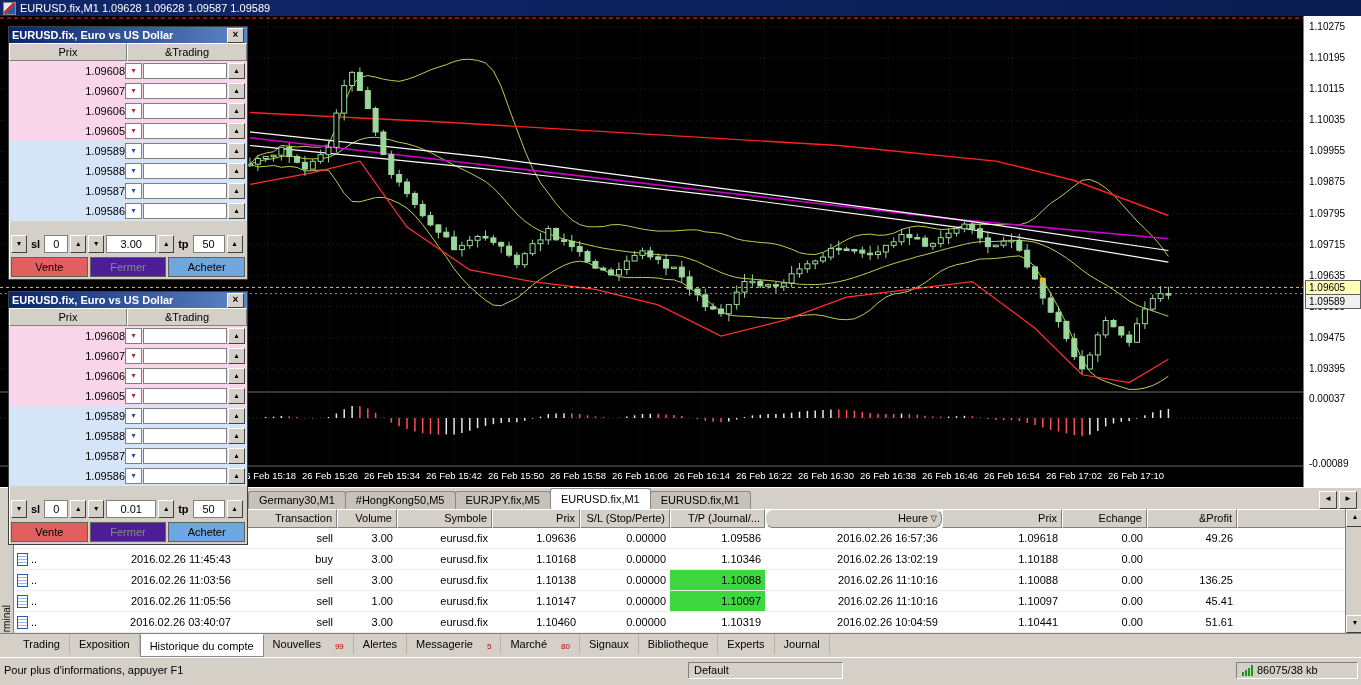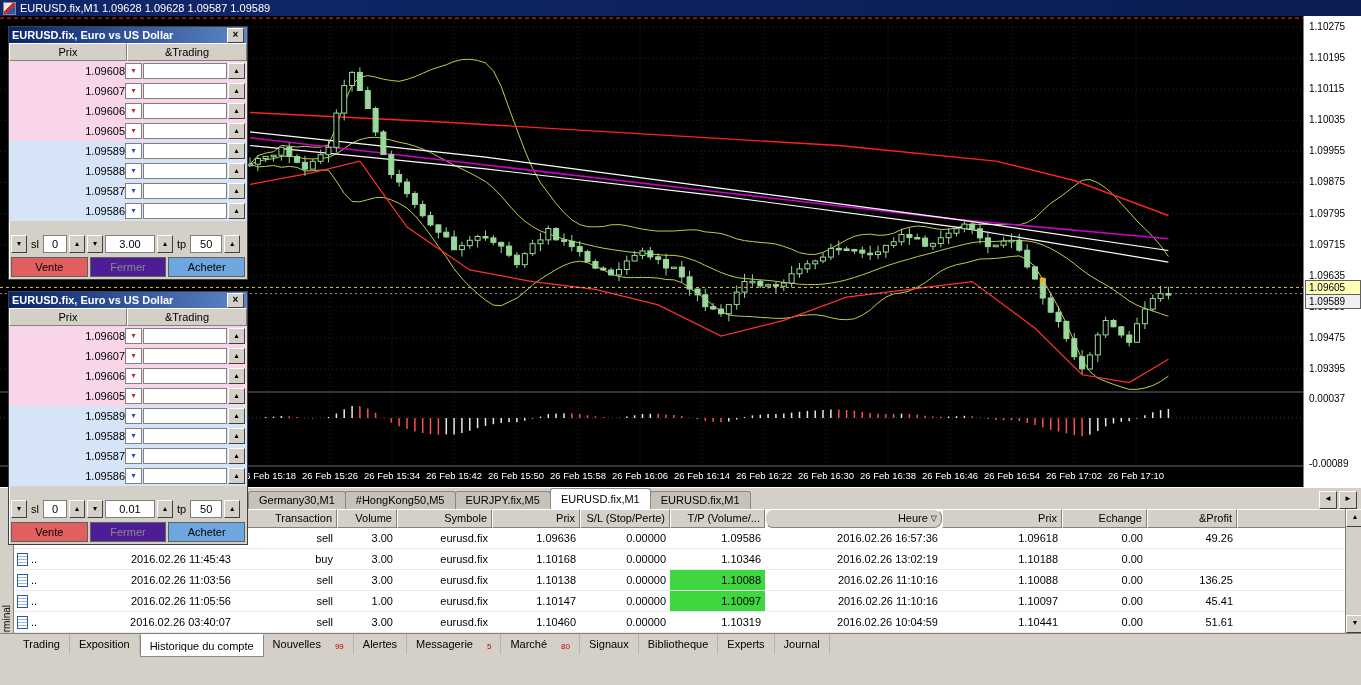--- a/index.html
+++ b/index.html
@@ -63,21 +63,21 @@
   .op-row.ask{background:#f8d5e8;} .op-row.bid{background:#d6e4f8;}
   .op-price{width:116px;text-align:right;}
   .op-combo{width:17px;height:16px;background:#fff;border:1px solid #808080;box-sizing:border-box;font-size:8px;text-align:center;line-height:14px;}
   .op-input{flex:1;height:16px;background:#fff;border:1px solid #808080;box-sizing:border-box;margin:0 1px;}
   .op-spin{width:17px;height:16px;background:#d4d0c8;border:1px solid;border-color:#fff #404040 #404040 #fff;box-sizing:border-box;font-size:8px;text-align:center;line-height:14px;}
   .op-spacer{height:12px;}
   .op-ctrls{display:flex;align-items:center;height:22px;padding:0 2px;gap:2px;}
   .sp-btn{width:16px;height:18px;background:#d4d0c8;border:1px solid;border-color:#fff #404040 #404040 #fff;box-sizing:border-box;font-size:8px;text-align:center;line-height:16px;}
   .val{background:#fff;border:1px solid #808080;height:16px;line-height:16px;padding:0 3px;text-align:center;box-sizing:content-box;}
   .val.sl{width:16px;} .val.vol{width:42px;} .val.tp{width:24px;}
-  .op-lab{margin:0 2px;}
+  .op-lab{margin:0 2px;font-weight:bold;}
   .op-btns{display:flex;gap:2px;padding:2px;}
   .op-btn{flex:1;height:20px;text-align:center;line-height:18px;border:1px solid #606060;box-sizing:border-box;}
   .btn-sell{background:#e25f5f;}
   .btn-close{background:#4c1d95;color:#8a8a8a;}
   .btn-buy{background:#6ea6e0;}
 </style>
 </head>
 <body>
 
 <div class="app">
@@ -556,21 +556,21 @@
         <div class="t-hcell" style="width: 95px; flex: 0 0 95px;">
           <span>Symbole</span>
         </div>
         <div class="t-hcell" style="width: 88px; flex: 0 0 88px;">
           <span>Prix</span>
         </div>
         <div class="t-hcell" style="width: 90px; flex: 0 0 90px;">
           <span>S/L (Stop/Perte)</span>
         </div>
         <div class="t-hcell" style="width: 95px; flex: 0 0 95px;">
-          <span>T/P (Volume/...</span>
+          <span>T/P (Journal/...</span>
         </div>
         <div class="t-hcell" style="width: 177px; flex: 0 0 177px; border-radius: 8px;">
           <span>Heure</span>
           <span style="font-size: 8px;">▽</span>
         </div>
         <div class="t-hcell" style="width: 120px; flex: 0 0 120px;">
           <span>Prix</span>
         </div>
         <div class="t-hcell" style="width: 85px; flex: 0 0 85px;">
           <span>Echange</span>
@@ -710,20 +710,33 @@
         <span>Bibliotheque</span>
       </div>
       <div class="btab">
         <span>Experts</span>
       </div>
       <div class="btab">
         <span>Journal</span>
       </div>
     </div>
 
+  <div class="statusbar">
+    <span class="sb-help">Pour plus d'informations, appuyer F1</span>
+    <span class="sb-box sb-profile">Default</span>
+    <span class="sb-box sb-conn">
+      <span class="bars">
+          <i style="height:4px"></i>
+          <i style="height:6px"></i>
+          <i style="height:8px"></i>
+          <i style="height:11px"></i>
+        </span>
+      <span>86075/38 kb</span>
+    </span>
+  </div>
 
   <div class="order-panel" style="top:26px">
     <div class="op-title">
       <span>EURUSD.fix, Euro vs US Dollar</span>
       <span class="op-close">×</span>
     </div>
     <div class="op-cols">
       <span class="op-hcell c1">Prix</span>
       <span class="op-hcell c2">&amp;Trading</span>
     </div>

